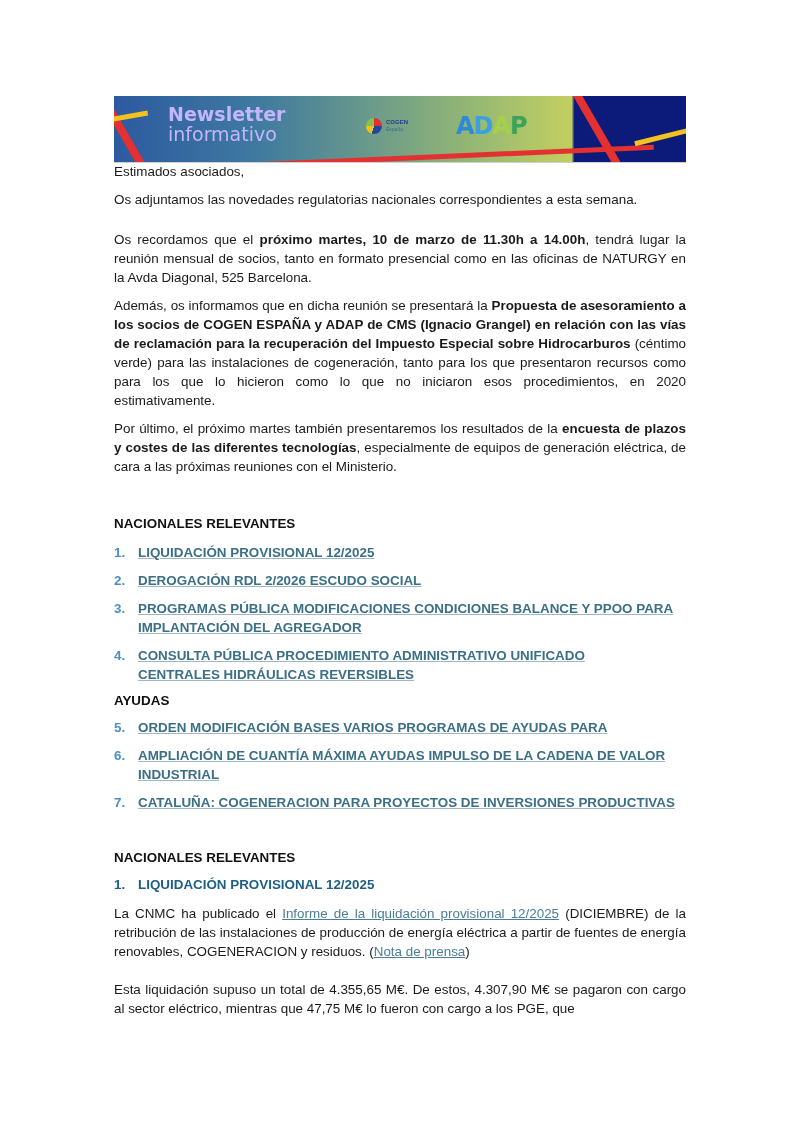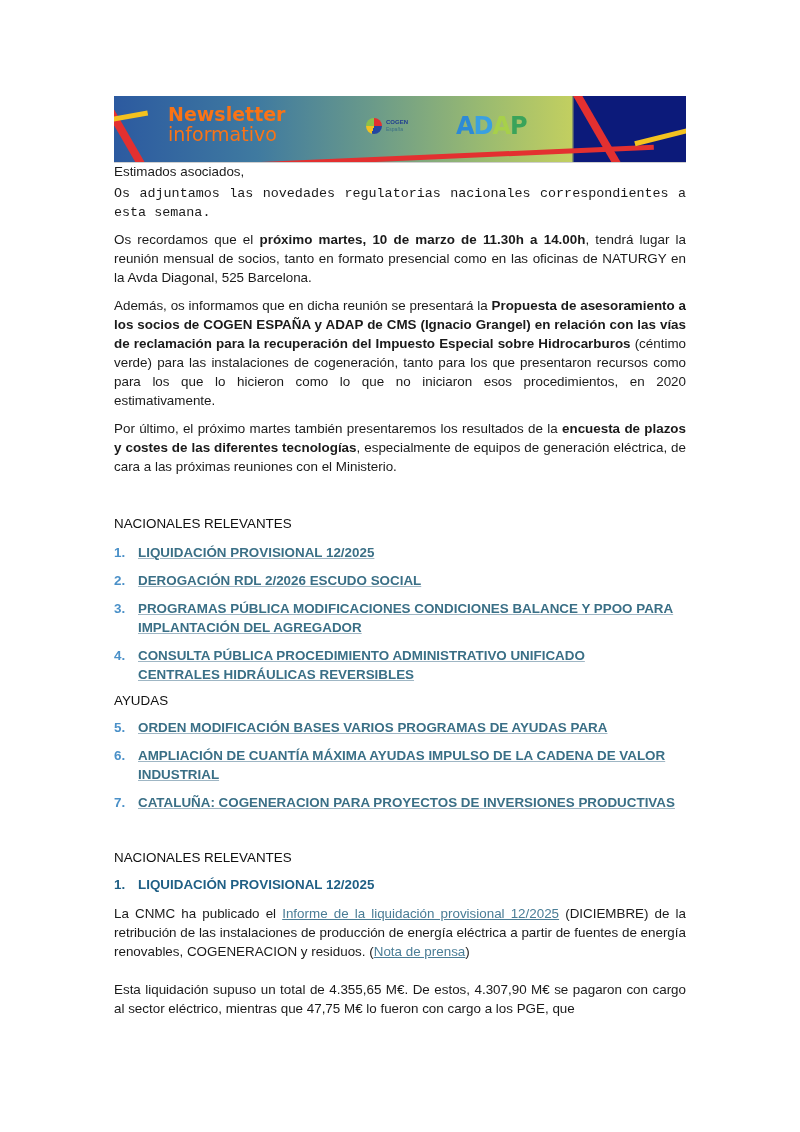--- a/index.html
+++ b/index.html
@@ -9,41 +9,41 @@
   .banner { position: relative; width: 572px; height: 66px; overflow: hidden;
             background: #0c1a7a; border-bottom: 1px solid #cfcfcf; }
   .banner .grad { position: absolute; left: 0; top: 0; width: 100%; height: 100%;
             background: linear-gradient(90deg, #2c5aa0 0%, #3f7aa0 25%, #6a9a8a 45%, #9bbb70 65%, #c2cf60 80%, #0c1a7a 80.5%); 
             clip-path: polygon(0 0, 100% 0, 100% 60%, 82% 100%, 0 100%); }
   .banner .stripe-red1 { position:absolute; left: 4px; top: -10px; width: 8px; height: 90px; background:#e33030; transform: rotate(-30deg); }
   .banner .stripe-yel1 { position:absolute; left: -6px; top: 18px; width: 40px; height: 5px; background:#f4c21f; transform: rotate(-10deg); }
   .banner .stripe-red2 { position:absolute; left: 120px; top: 58px; width: 420px; height: 5px; background:#e33030; transform: rotate(-2.5deg); }
   .banner .stripe-red3 { position:absolute; left: 480px; top: -10px; width: 8px; height: 90px; background:#e33030; transform: rotate(-30deg); }
   .banner .stripe-yel2 { position:absolute; left: 520px; top: 38px; width: 60px; height: 5px; background:#f4c21f; transform: rotate(-14deg); }
-  .banner .title { position: absolute; left: 54px; top: 8px; color: #f97316; font-weight: bold;
+  .banner .title { position: absolute; left: 54px; top: 8px; color: #c4b5fd; font-weight: bold;
             font-size: 19px; line-height: 20px; font-family: "DejaVu Sans", sans-serif; }
   .banner .title .l2 { font-weight: normal; }
   .banner .cogen { position: absolute; left: 252px; top: 22px; display: flex; align-items: center; gap: 4px; }
   .banner .cogen .circle { width: 16px; height: 16px; border-radius: 50%;
             background: conic-gradient(#e33030 0 25%, #2346a0 25% 55%, #f4c21f 55% 75%, #8cc04a 75% 100%); }
   .banner .cogen .txt { font-size: 6px; color: #1e3c90; font-weight: bold; line-height: 7px; }
   .banner .cogen .txt .sub { font-weight: normal; color:#3a6f86; font-size: 5px; }
   .banner .adap { position: absolute; left: 342px; top: 16px; font-size: 24px; font-weight: bold;
             font-family: "DejaVu Sans", sans-serif; letter-spacing: -1px; }
   .banner .adap .a1 { color: #2d8ad6; } .banner .adap .d { color: #3aa0e0; }
   .banner .adap .a2 { color: #a7d04a; } .banner .adap .p { color: #3aa35a; }
 
   p { margin: 0; font-size: 13.4px; line-height: 19px; text-align: justify; }
   .p1 { position: absolute; top: 66px; }
-  .p2 { position: absolute; top: 88px; font-family: Liberation Mono, monospace; }
+  .p2 { position: absolute; top: 94px; }
   .p3 { position: absolute; top: 134px; }
   .p4 { position: absolute; top: 200px; }
   .p5 { position: absolute; top: 323px; }
   b { font-weight: bold; }
-  .heading { position: absolute; font-size: 13.4px; font-weight: normal; color: #111; }
+  .heading { position: absolute; font-size: 13.4px; font-weight: bold; color: #111; }
   .toc { position: absolute; left: 0; width: 572px; }
   .toc-item { display: flex; font-size: 13.4px; font-weight: bold; line-height: 19px; }
   .toc-item .num { color: #4a90c8; width: 24px; flex: none; }
   .toc-item a { color: #3a6f86; text-decoration: underline; text-decoration-color: #9fb6c4; }
   .sec-title { position: absolute; display: flex; font-size: 13.4px; font-weight: bold; color: #1f5f85; }
   .sec-title .num { width: 24px; }
   a.inline { color: #4a7d96; }
 </style>
 </head>
 <body>

